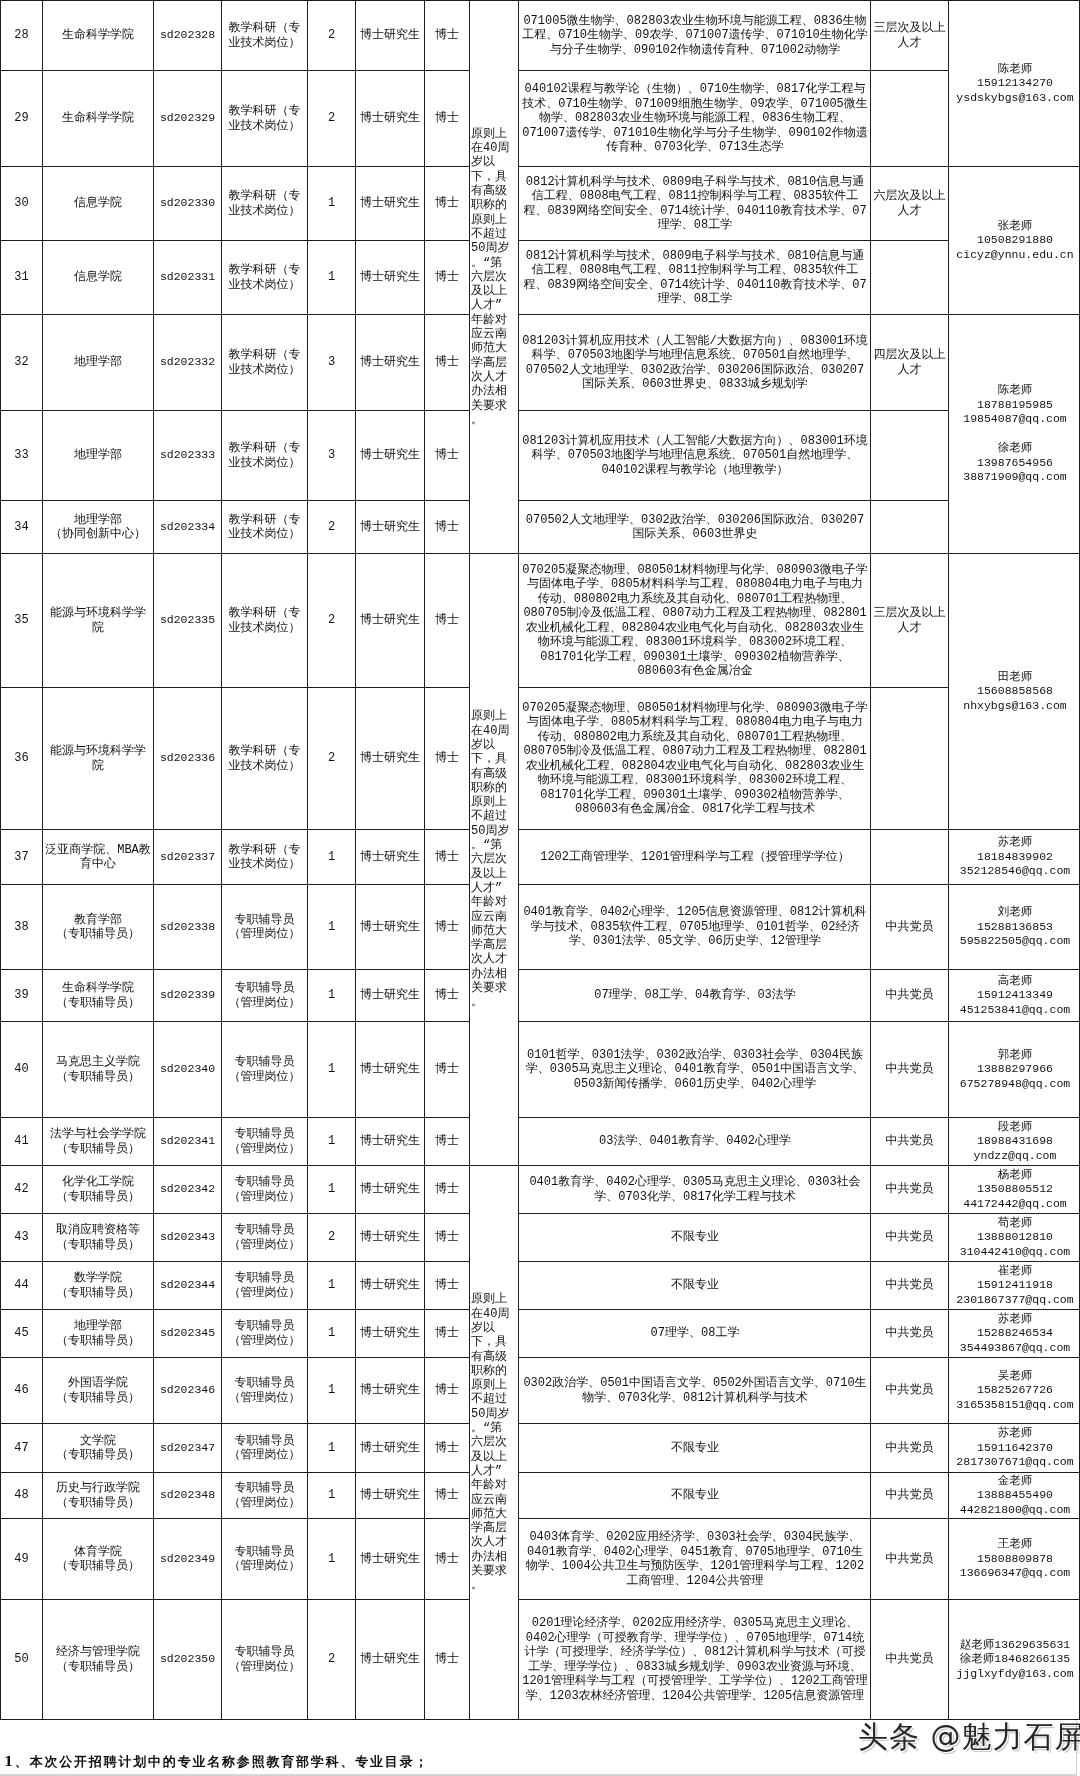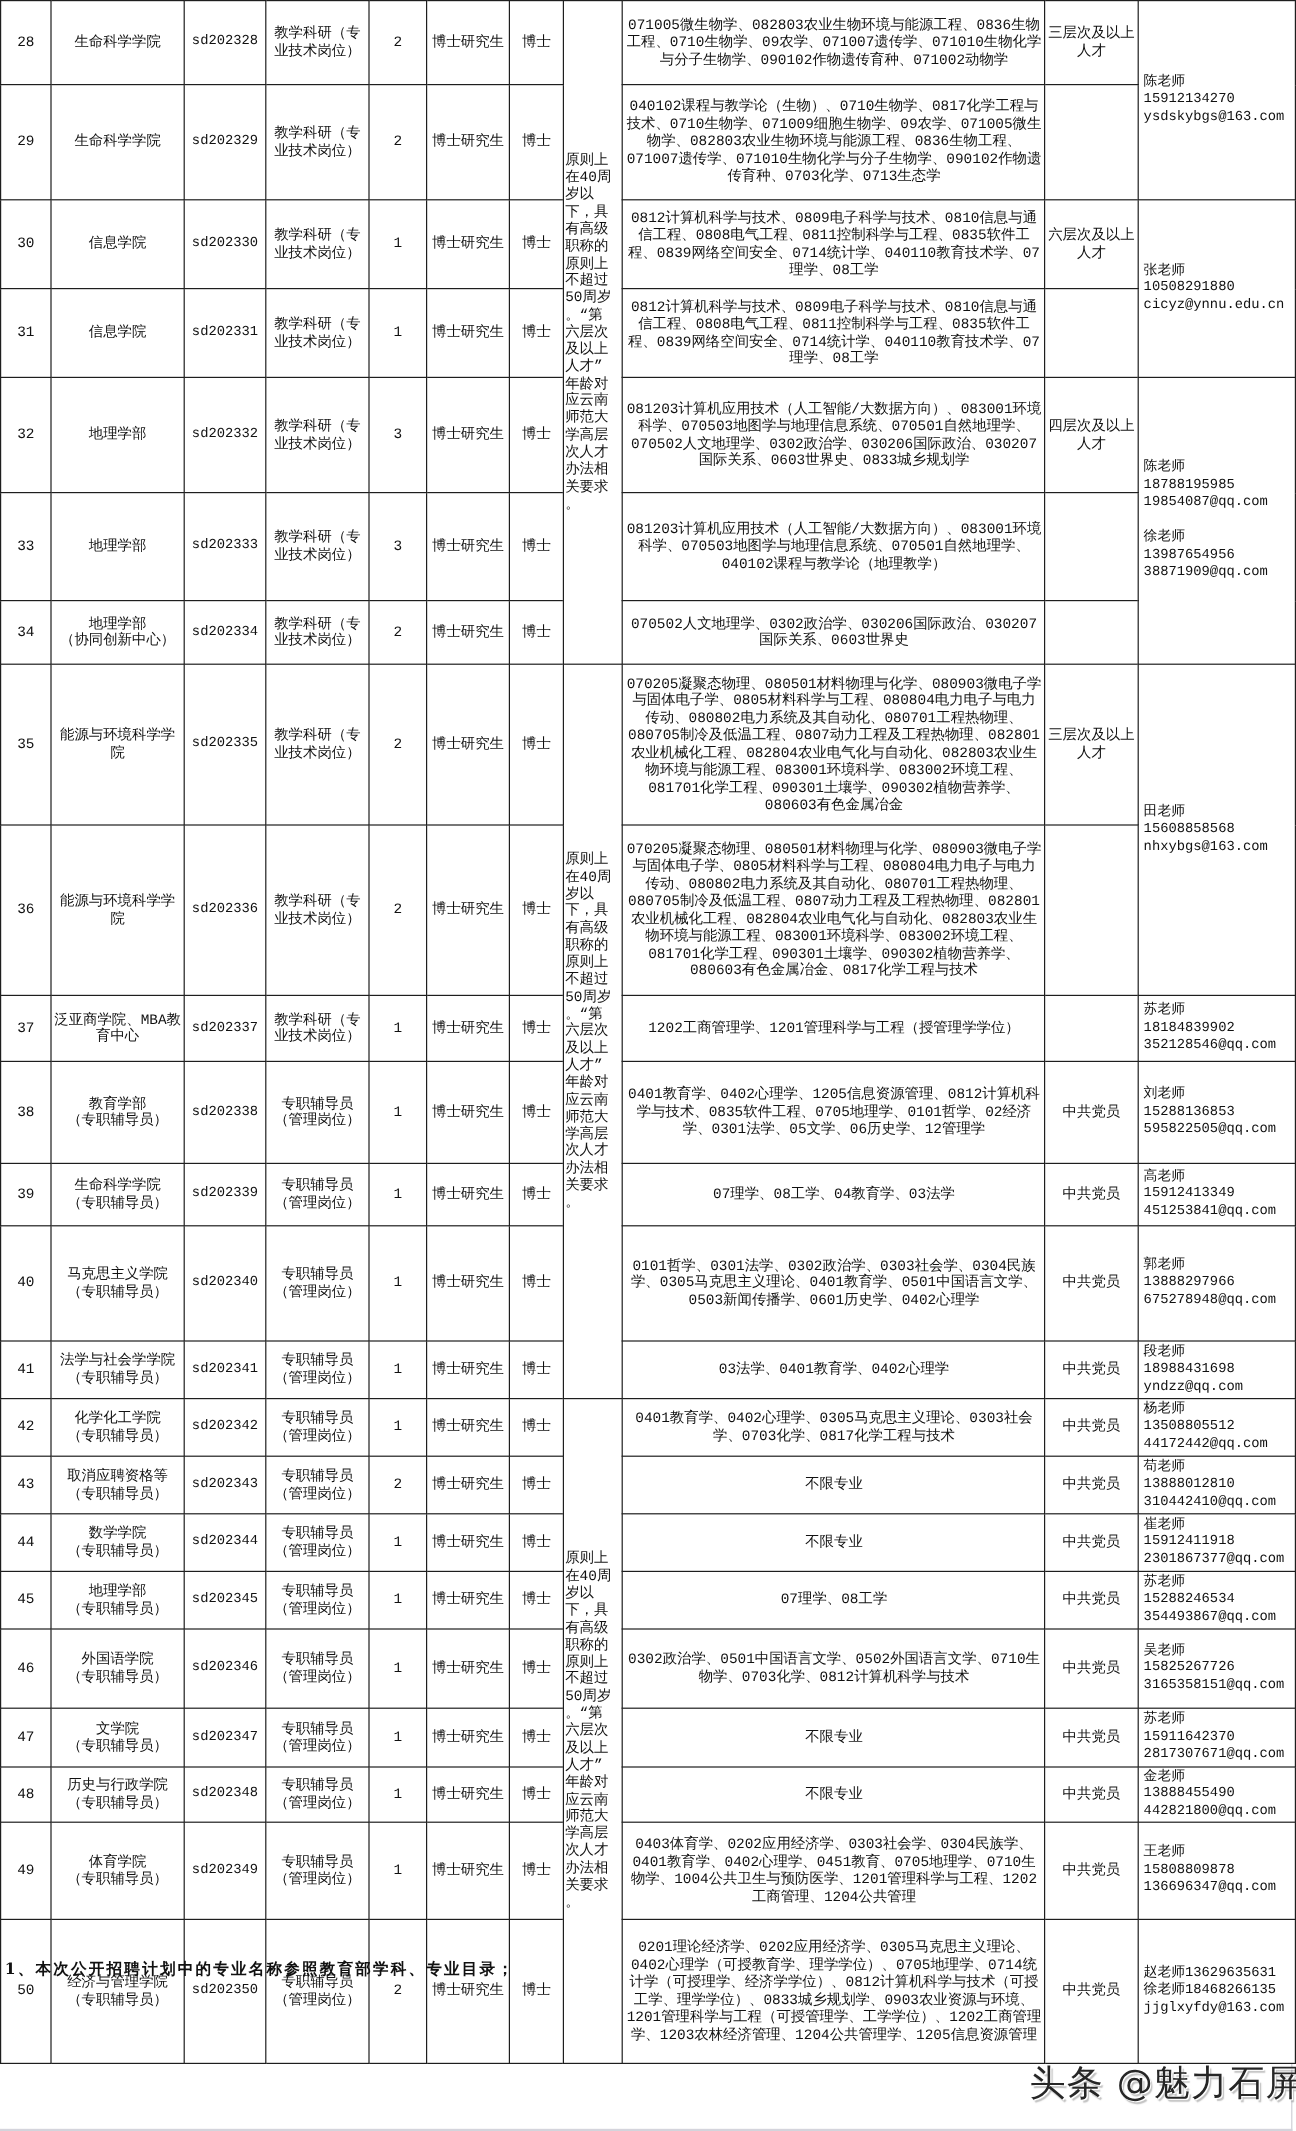--- a/index.html
+++ b/index.html
@@ -17,21 +17,21 @@
       padding: 0 2px;
       vertical-align: middle;
       font-size: 12px; line-height: 14.5px;
       color: #111111;
       overflow: hidden;
       word-break: normal;
     }
     .c-no, .c-col, .c-code, .c-type, .c-num, .c-edu, .c-deg, .c-other { text-align: center; }
     .c-code { font-size: 11.5px !important; }
     .c-major { text-align: center; padding-left: 3px !important; padding-right: 2px !important; }
-    .c-contact { text-align: left; padding-left: 4px !important; font-size: 11.5px !important; line-height: 14.6px !important; }
+    .c-contact { text-align: center; padding-left: 4px !important; font-size: 11.5px !important; line-height: 14.6px !important; }
     .c-contact .line { white-space: nowrap; }
     .c-contact .line:empty { height: 14.6px; }
     .c-age { padding: 0 1px !important; line-height: 14.3px !important; }
     .c-age .line { white-space: nowrap; }
     .col-note { display: block; }
 
     
     #tbody tr:nth-child(1)  { height: 70px; }
     #tbody tr:nth-child(2)  { height: 96px; }
     #tbody tr:nth-child(3)  { height: 74px; }
@@ -57,21 +57,21 @@
     #tbody tr:nth-child(23) { height: 120px; }
 
     #footer-frame {
       position: absolute; left: 0; top: 1720px;
       width: 1076px; height: 54px;
       border-right: 1px solid #cfcfd6;
       border-bottom: 2px solid #d4d4dc;
       background: #ffffff;
     }
     #footer-notes {
-      position: absolute; left: 4px; top: 1632px;
+      position: absolute; left: 4px; top: 1752px;
       font-family: "DejaVu Serif", serif;
       font-weight: bold; font-size: 13px; line-height: 19px;
       letter-spacing: 1.8px; color: #111111;
     }
     #watermark {
       position: absolute; left: 858px; top: 1721px;
       font-family: "DejaVu Sans", sans-serif;
       font-size: 30px; line-height: 32px; letter-spacing: 1px;
       color: #262626;
       text-shadow: 1px 1px 0 #ffffff, 2px 2px 1px rgba(0,0,0,0.25);

